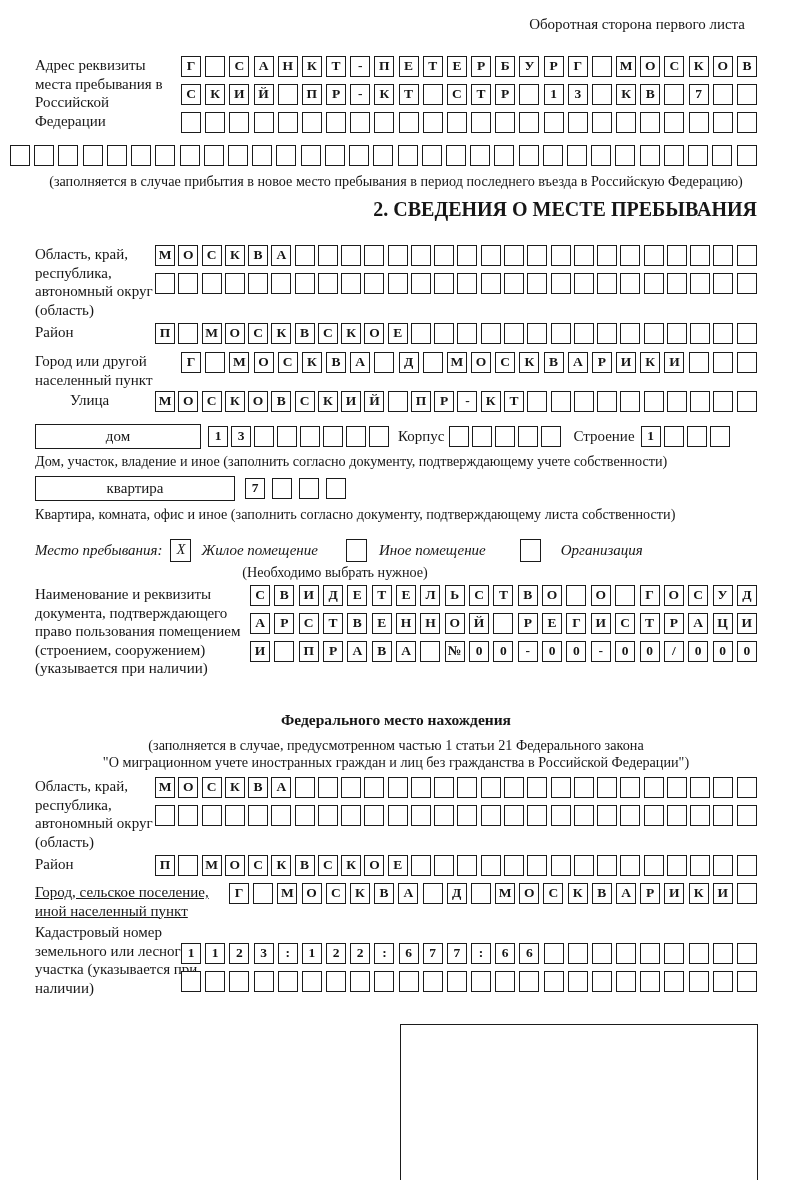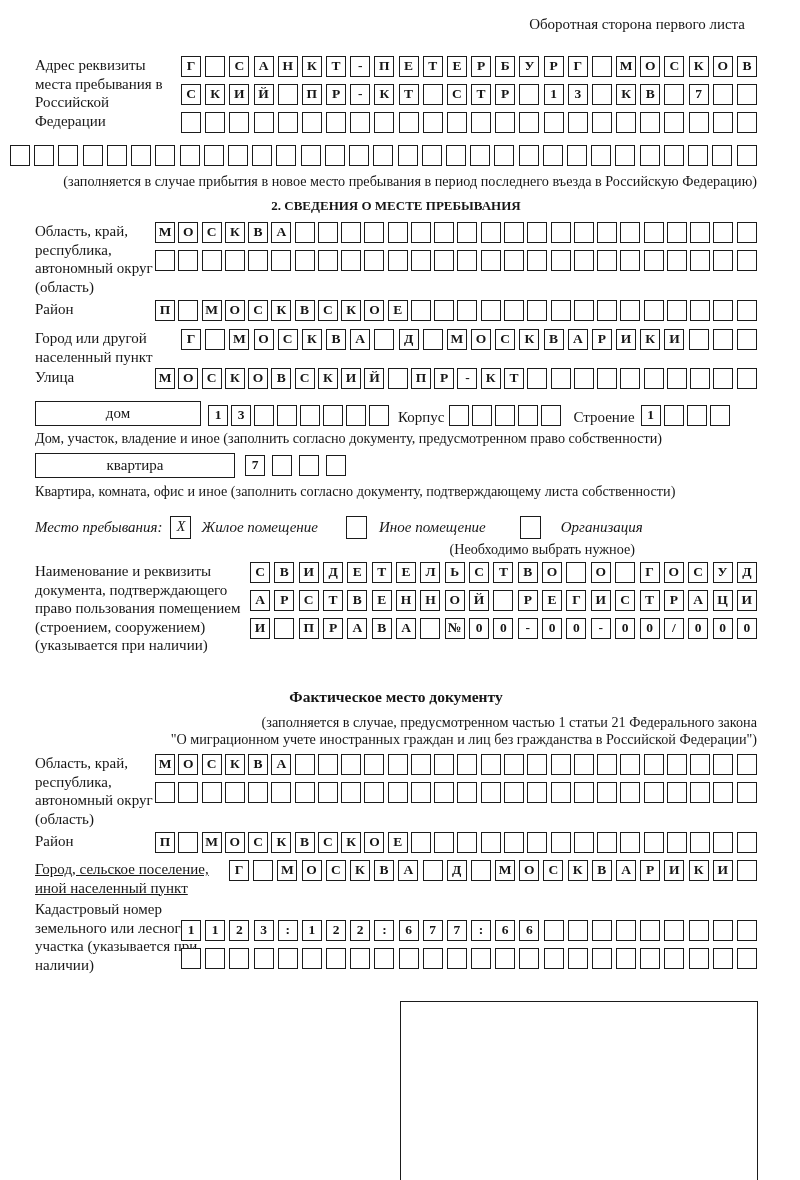--- a/index.html
+++ b/index.html
@@ -15,23 +15,23 @@
   .cell{
     box-sizing:border-box;flex:0 0 auto;width:20px;height:21px;
     border:1.6px solid #1b1b1b;font-size:13.5px;line-height:18px;
     text-align:center;font-weight:bold;background:#fff;
   }
   .frow{position:relative;}
   .lbl{font-size:15px;line-height:18.5px;}
   .cellcol{position:absolute;right:0;top:0;}
   .w576{width:576px;} .w602{width:602px;} .w528{width:528px;} .w507{width:507px;}
   .row-full{width:747px;margin-left:-25px;margin-top:0;}
-  .caption{font-size:14.2px;text-align:right;line-height:17px;}
+  .caption{font-size:14.2px;text-align:center;line-height:17px;}
   .caption-left{font-size:14.2px;line-height:17px;margin:1px 0 6px 0;}
-  .sec-title{font-size:13px;font-weight:bold;text-align:center;margin:8px 0 8px 0;}
+  .sec-title{font-size:20px;font-weight:bold;text-align:right;margin:8px 0 24px 0;}
   .sub-title{font-size:15.5px;font-weight:bold;text-align:center;margin:14px 0 8px 0;}
   .inline-row{display:flex;align-items:center;}
   .named-box{
     box-sizing:border-box;border:1.6px solid #1b1b1b;height:25px;
     font-size:15px;text-align:center;line-height:22px;background:#fff;
   }
   .chk{
     box-sizing:border-box;width:21px;height:23px;border:1.6px solid #1b1b1b;
     font-size:14px;font-weight:normal;text-align:center;line-height:20px;flex:0 0 auto;
   }
@@ -285,21 +285,21 @@
           <div class="cell">И</div>
           <div class="cell">К</div>
           <div class="cell">И</div>
           <div class="cell"></div>
           <div class="cell"></div>
           <div class="cell"></div>
         </div>
       </div>
   </div>
 
-  <div class="frow" style="min-height:29px;">
+  <div class="frow" style="min-height:29px;margin-left:35px;">
     <div class="lbl">Улица</div>
     <div class="cellcol w602">
         <div class="cells">
           <div class="cell">М</div>
           <div class="cell">О</div>
           <div class="cell">С</div>
           <div class="cell">К</div>
           <div class="cell">О</div>
           <div class="cell">В</div>
           <div class="cell">С</div>
@@ -319,21 +319,21 @@
           <div class="cell"></div>
           <div class="cell"></div>
           <div class="cell"></div>
           <div class="cell"></div>
           <div class="cell"></div>
           <div class="cell"></div>
         </div>
       </div>
   </div>
 
-  <div class="inline-row" style="margin-top:4px;align-items:flex-end;">
+  <div class="inline-row" style="margin-top:4px;">
     <div class="named-box" style="width:166px;">дом</div>
     <div class="cells gapped" style="margin-left:7px;">
         <div class="cell">1</div>
         <div class="cell">3</div>
         <div class="cell"></div>
         <div class="cell"></div>
         <div class="cell"></div>
         <div class="cell"></div>
         <div class="cell"></div>
         <div class="cell"></div>
@@ -347,21 +347,21 @@
         <div class="cell"></div>
       </div>
     <div class="lbl" style="margin:0 6px 0 12px;">Строение</div>
     <div class="cells gapped">
         <div class="cell">1</div>
         <div class="cell"></div>
         <div class="cell"></div>
         <div class="cell"></div>
       </div>
   </div>
-  <div class="caption-left" style="margin-top:4px;">Дом, участок, владение и иное (заполнить согласно документу, предусмотренном право собственности)</div>
+  <div class="caption-left" style="margin-top:4px;">Дом, участок, владение и иное (заполнить согласно документу, подтверждающему учете собственности)</div>
 
   <div class="inline-row">
     <div class="named-box" style="width:200px;">квартира</div>
     <div class="cells gapped" style="margin-left:10px;gap:7px;">
         <div class="cell">7</div>
         <div class="cell"></div>
         <div class="cell"></div>
         <div class="cell"></div>
       </div>
   </div>
@@ -446,21 +446,21 @@
           <div class="cell">0</div>
           <div class="cell">0</div>
           <div class="cell">/</div>
           <div class="cell">0</div>
           <div class="cell">0</div>
           <div class="cell">0</div>
         </div>
     </div>
   </div>
 
-  <div class="sub-title">Фактическое место документу</div>
+  <div class="sub-title">Федерального место нахождения</div>
   <div class="caption">(заполняется в случае, предусмотренном частью 1 статьи 21 Федерального закона</div>
   <div class="caption mb6">"О миграционном учете иностранных граждан и лиц без гражданства в Российской Федерации")</div>
 
   <div class="frow" style="min-height:78px;">
     <div class="lbl" style="width:145px;">Область, край, республика, автономный округ (область)</div>
     <div class="cellcol w602">
       <div class="cells">
           <div class="cell">М</div>
           <div class="cell">О</div>
           <div class="cell">С</div>

